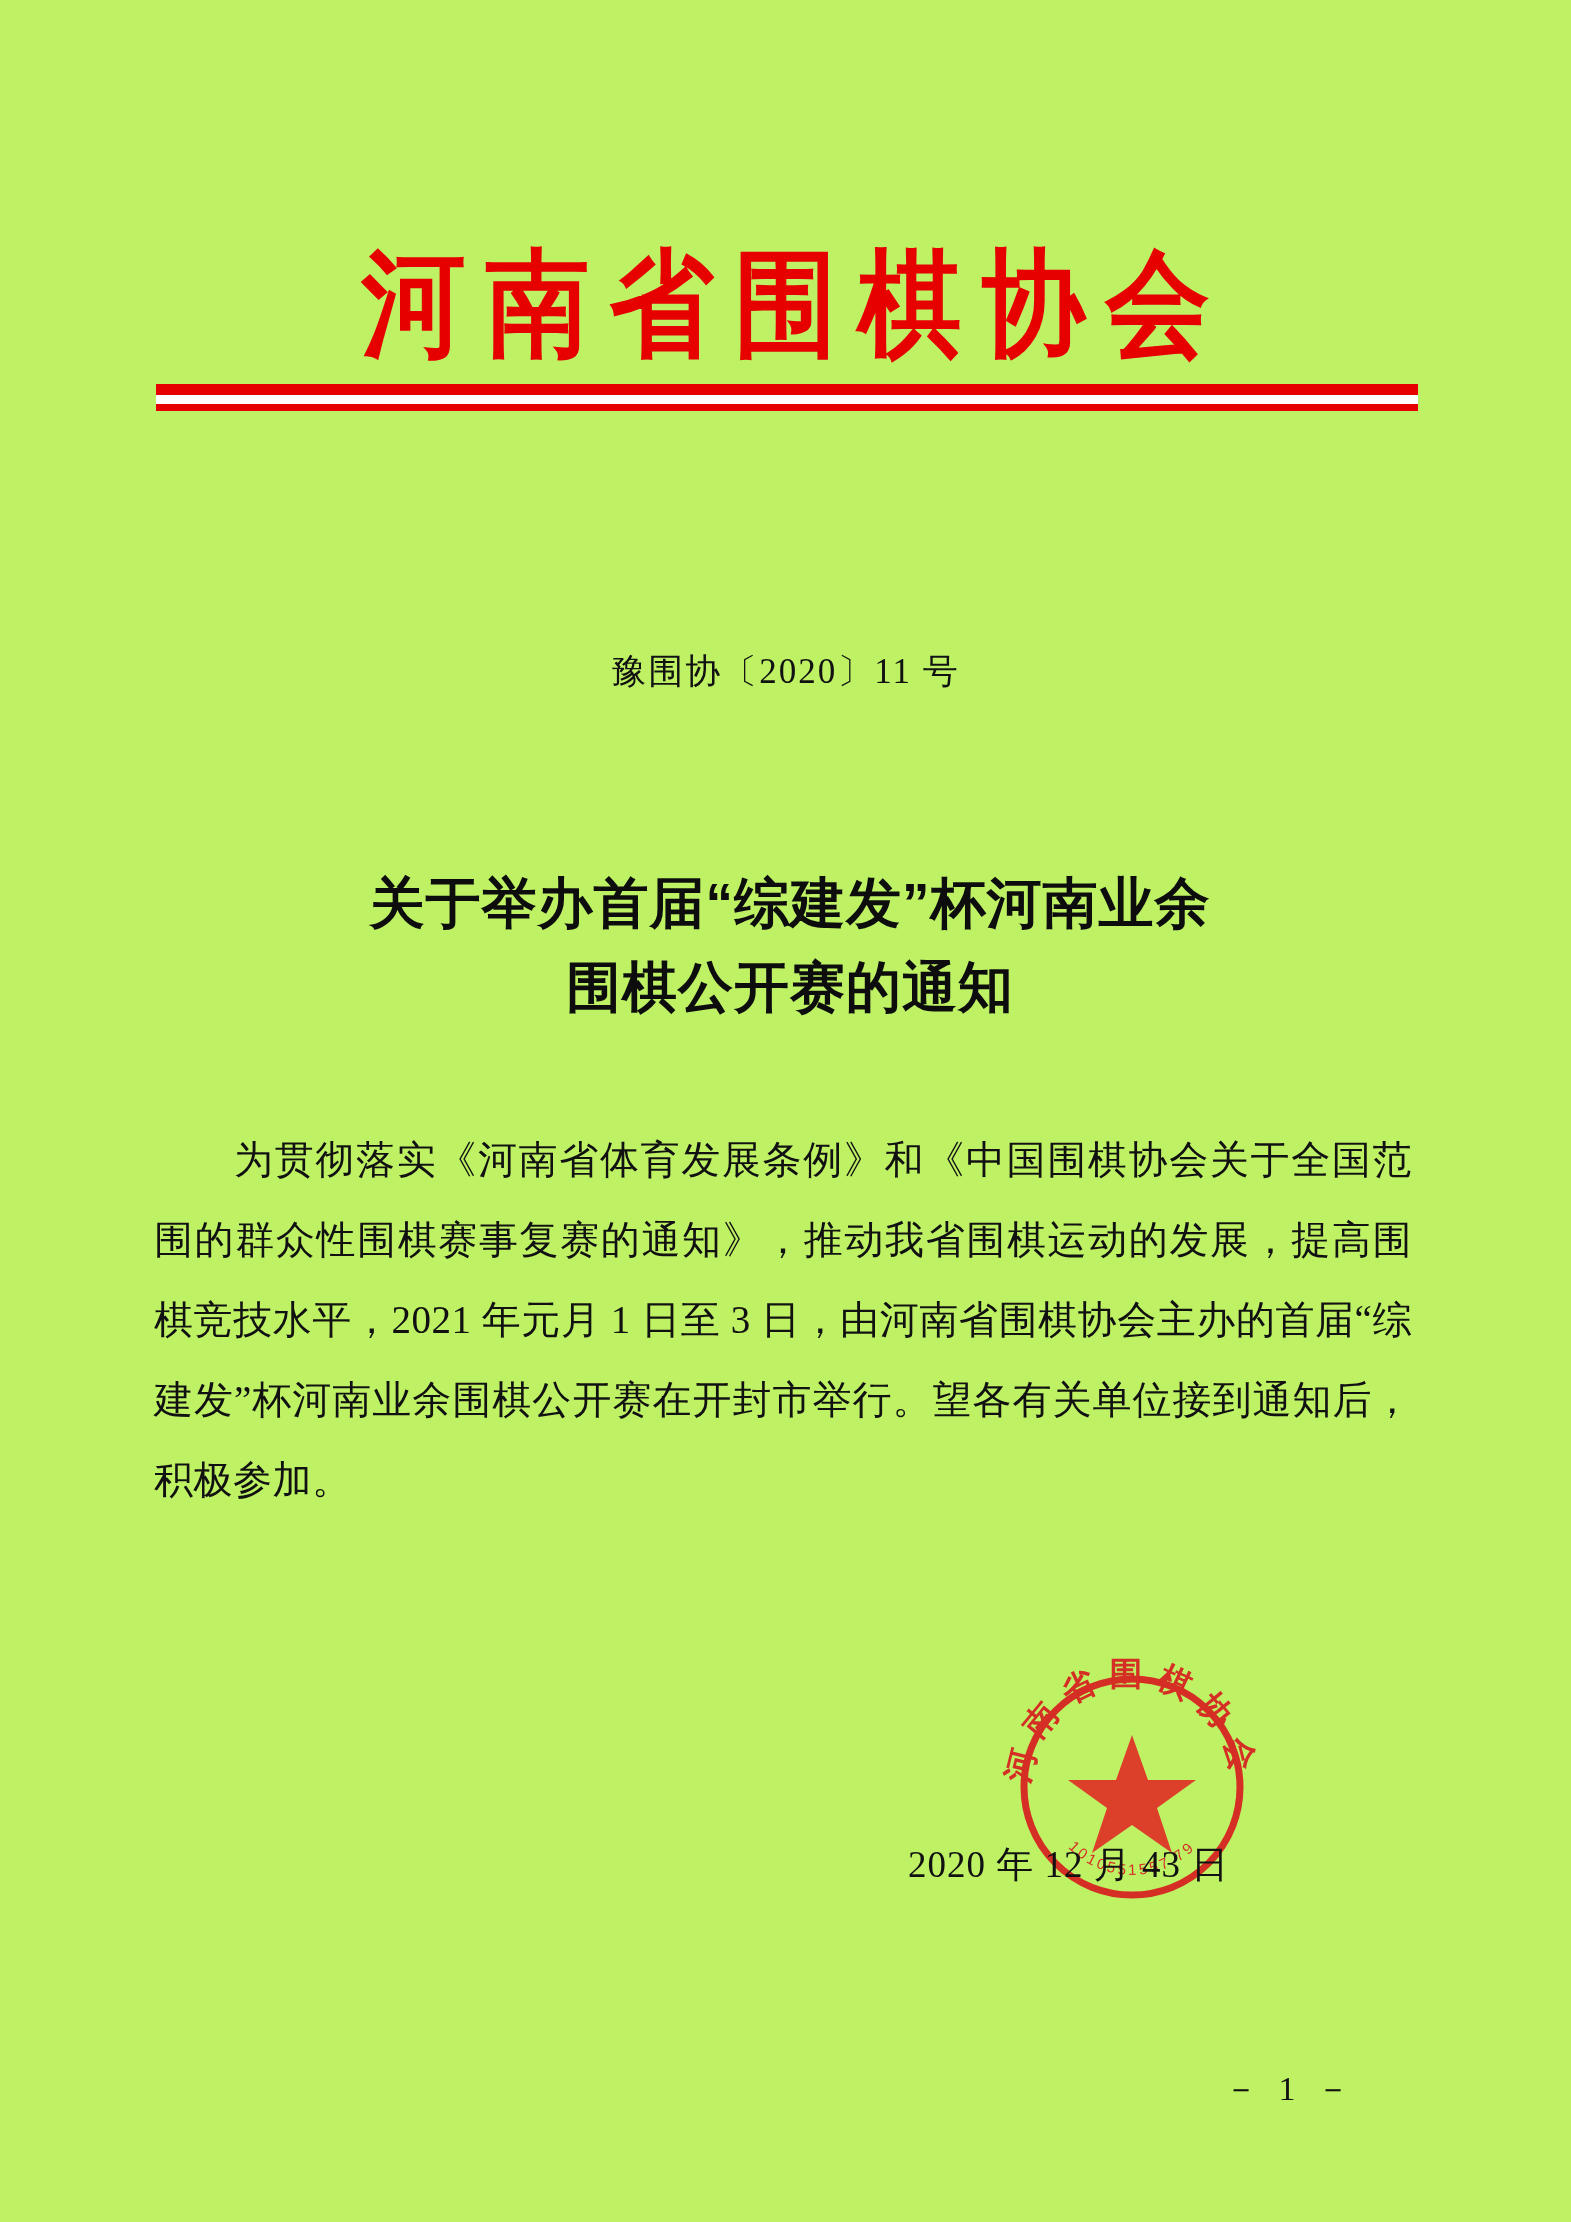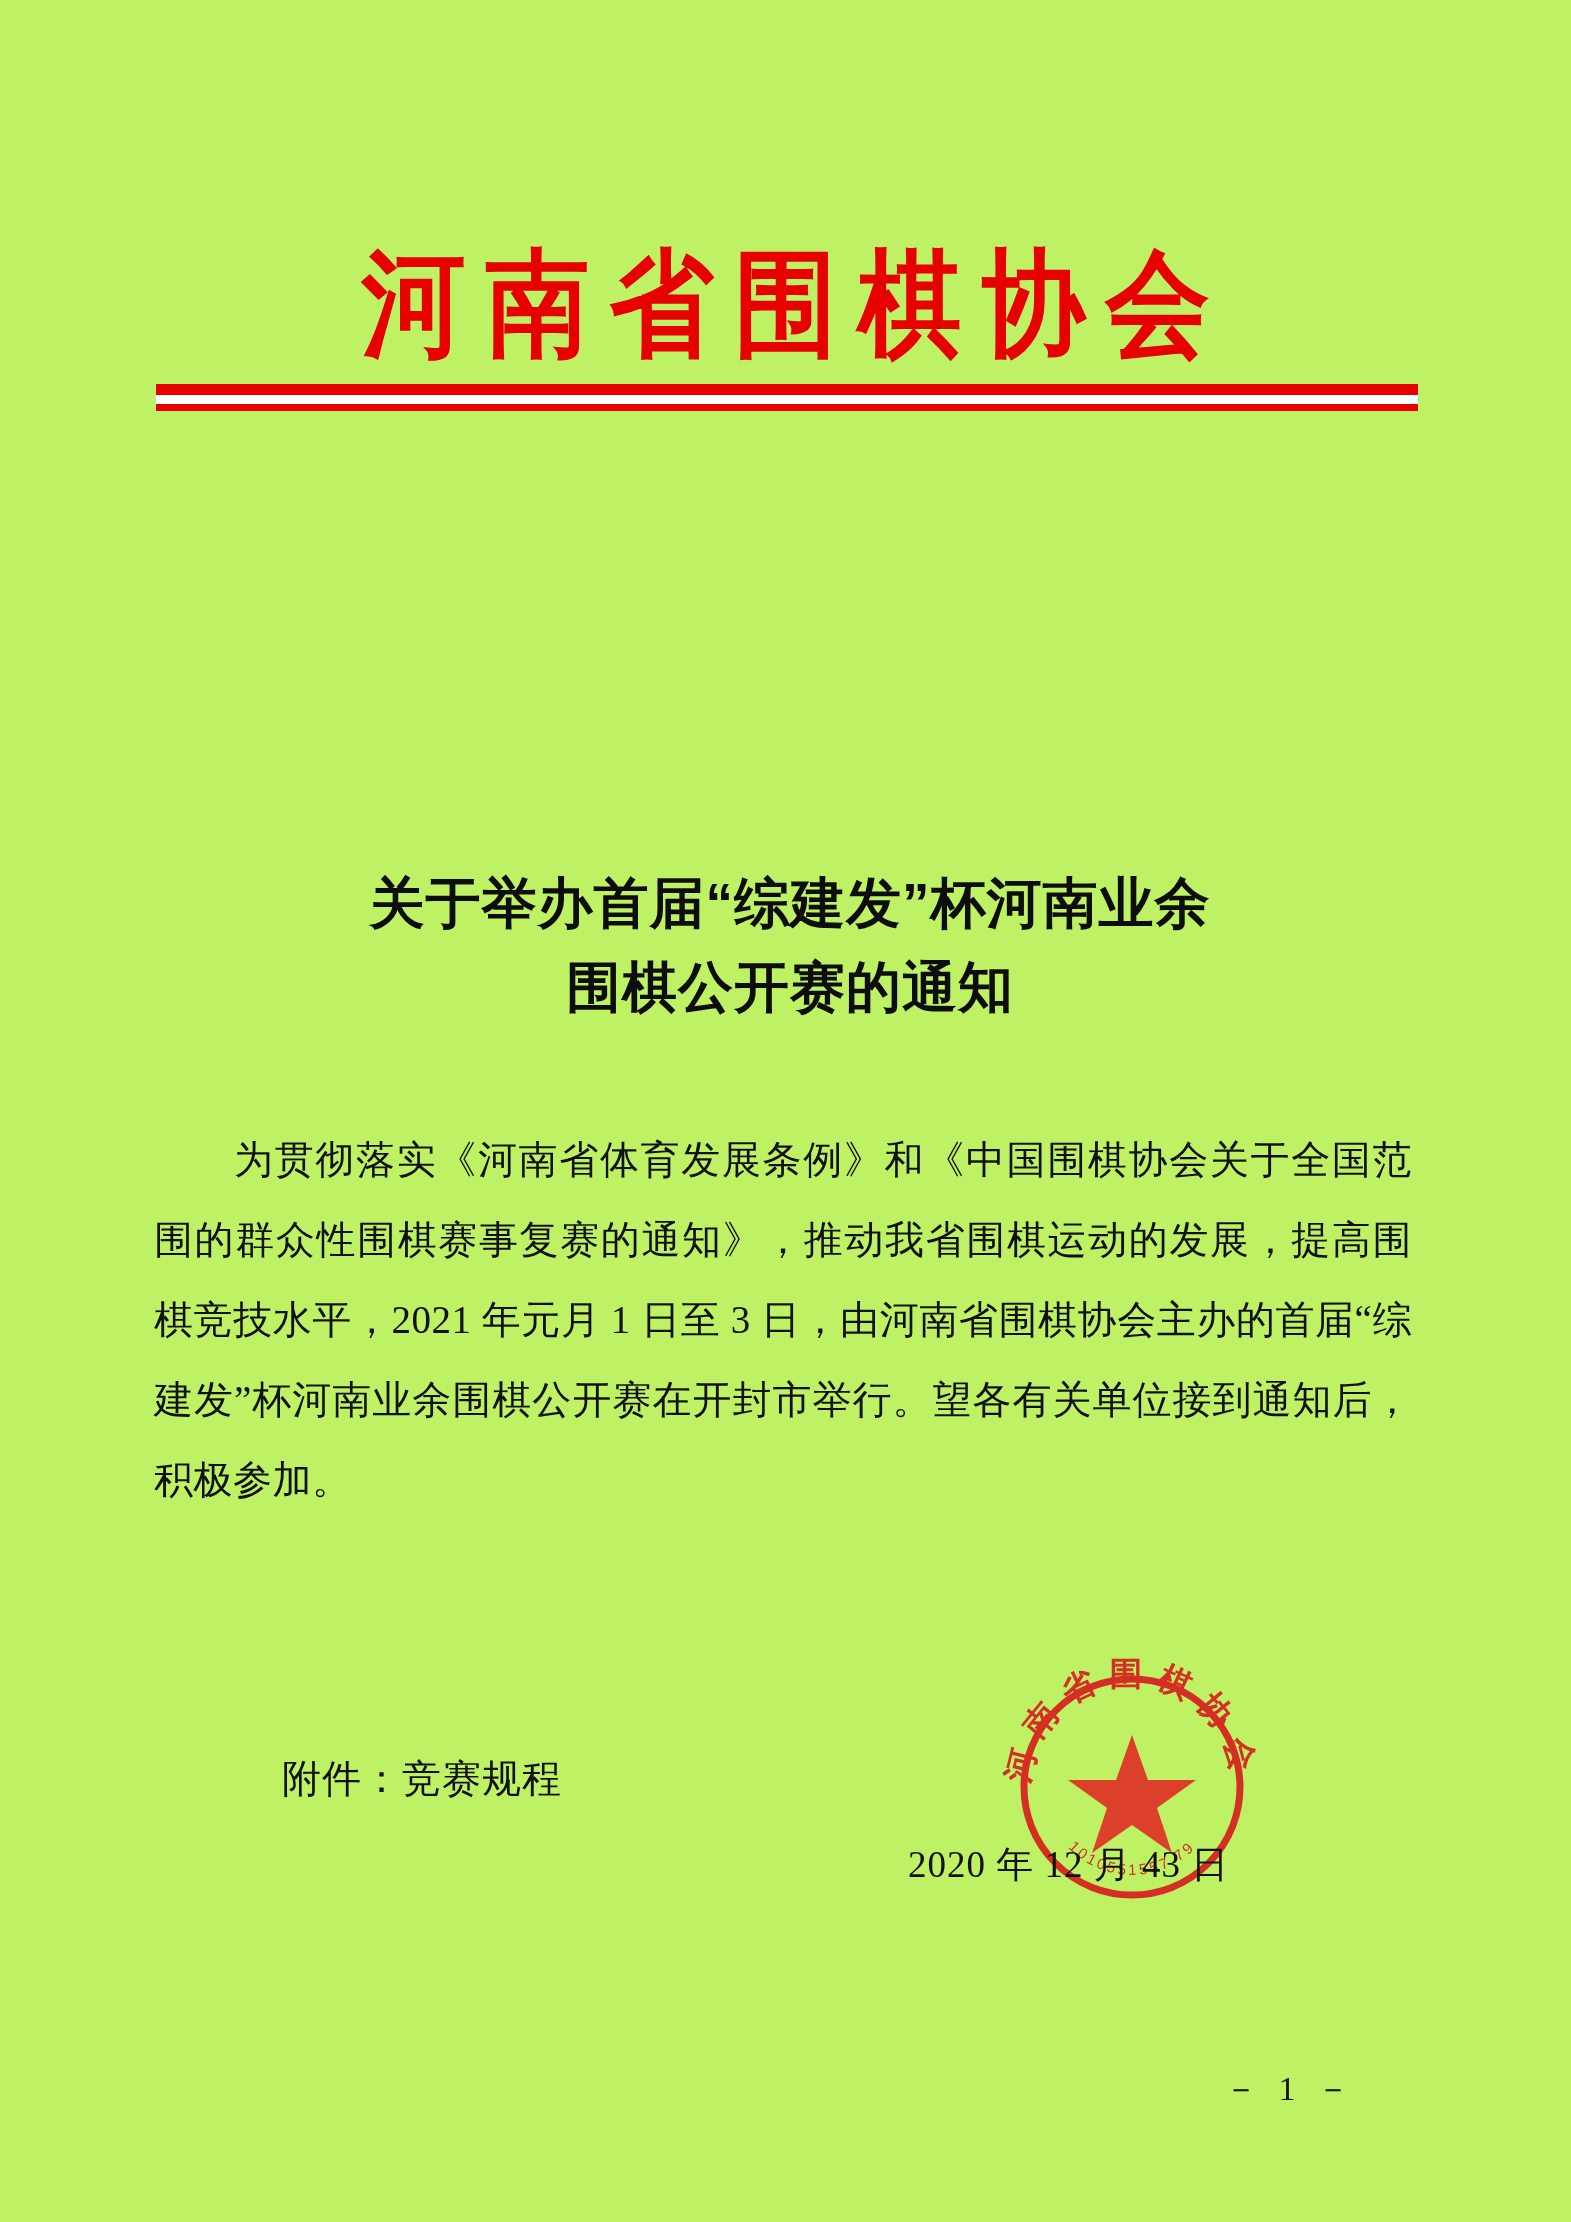--- a/index.html
+++ b/index.html
@@ -165,31 +165,31 @@
 
   <div class="letterhead">
     <div class="letterhead-title">河南省围棋协会</div>
   </div>
   <div class="rule-wrap">
     <div class="rule-thick"></div>
     <div class="rule-gap"></div>
     <div class="rule-thin"></div>
   </div>
 
+  <div class="doc-number">豫围协〔2020〕11 号</div>
 
   <div class="doc-title">
     <span class="t-line">关于举办首届“综建发”杯河南业余</span>
     <span class="t-line">围棋公开赛的通知</span>
   </div>
 
   <div class="body-block">
     <p class="para">为贯彻落实《河南省体育发展条例》和《中国围棋协会关于全国范围的群众性围棋赛事复赛的通知》，推动我省围棋运动的发展，提高围棋竞技水平，2021 年元月 1 日至 3 日，由河南省围棋协会主办的首届“综建发”杯河南业余围棋公开赛在开封市举行。望各有关单位接到通知后，积极参加。</p>
   </div>
 
-  <div class="attachment">附件：竞赛规程</div>
 
   <div class="seal">
     <svg viewBox="0 0 268 268" xmlns="http://www.w3.org/2000/svg">
       <defs>
         <path id="sealArcTop" d="M 32 134 A 102 102 0 0 1 236 134"></path>
         <path id="sealArcBottom" d="M 46 134 A 88 88 0 0 0 222 134"></path>
       </defs>
       <circle cx="134" cy="134" r="108" fill="none" stroke="#d81e20" stroke-width="7"></circle>
       <g fill="#d81e20" font-family="&quot;Liberation Serif&quot;, &quot;DejaVu Serif&quot;, serif" font-size="33" font-weight="700" letter-spacing="12">
         <text>

